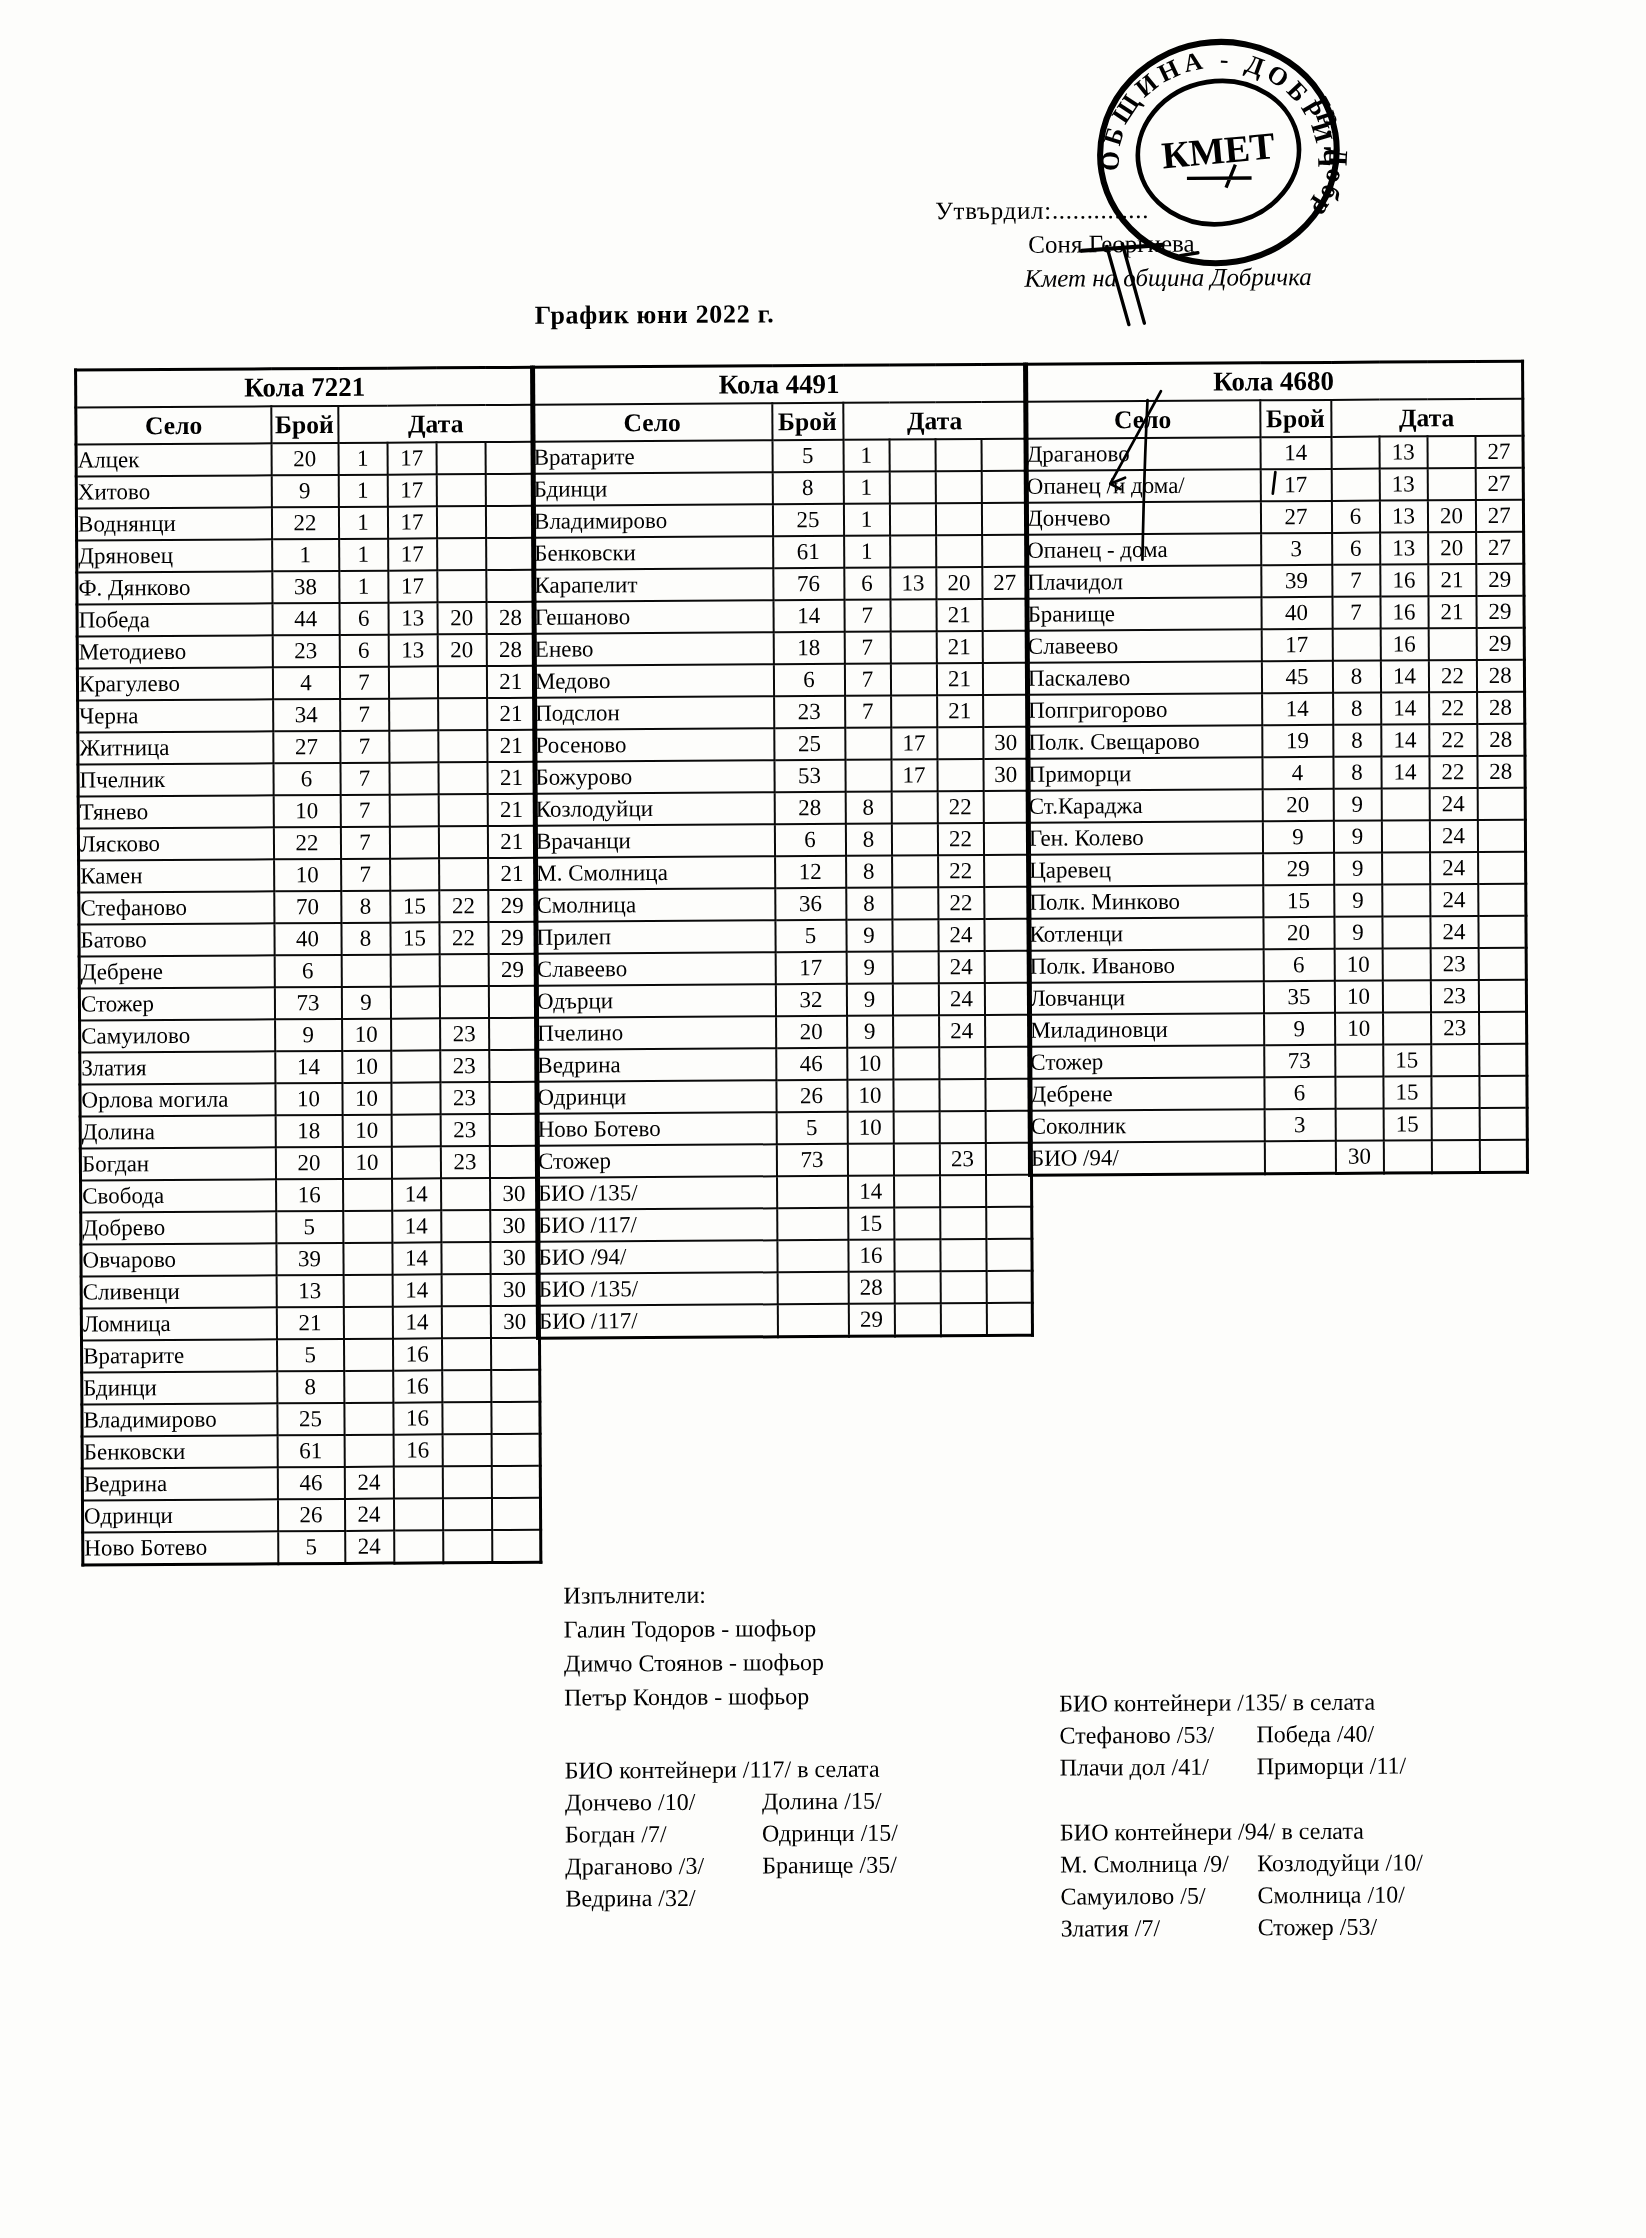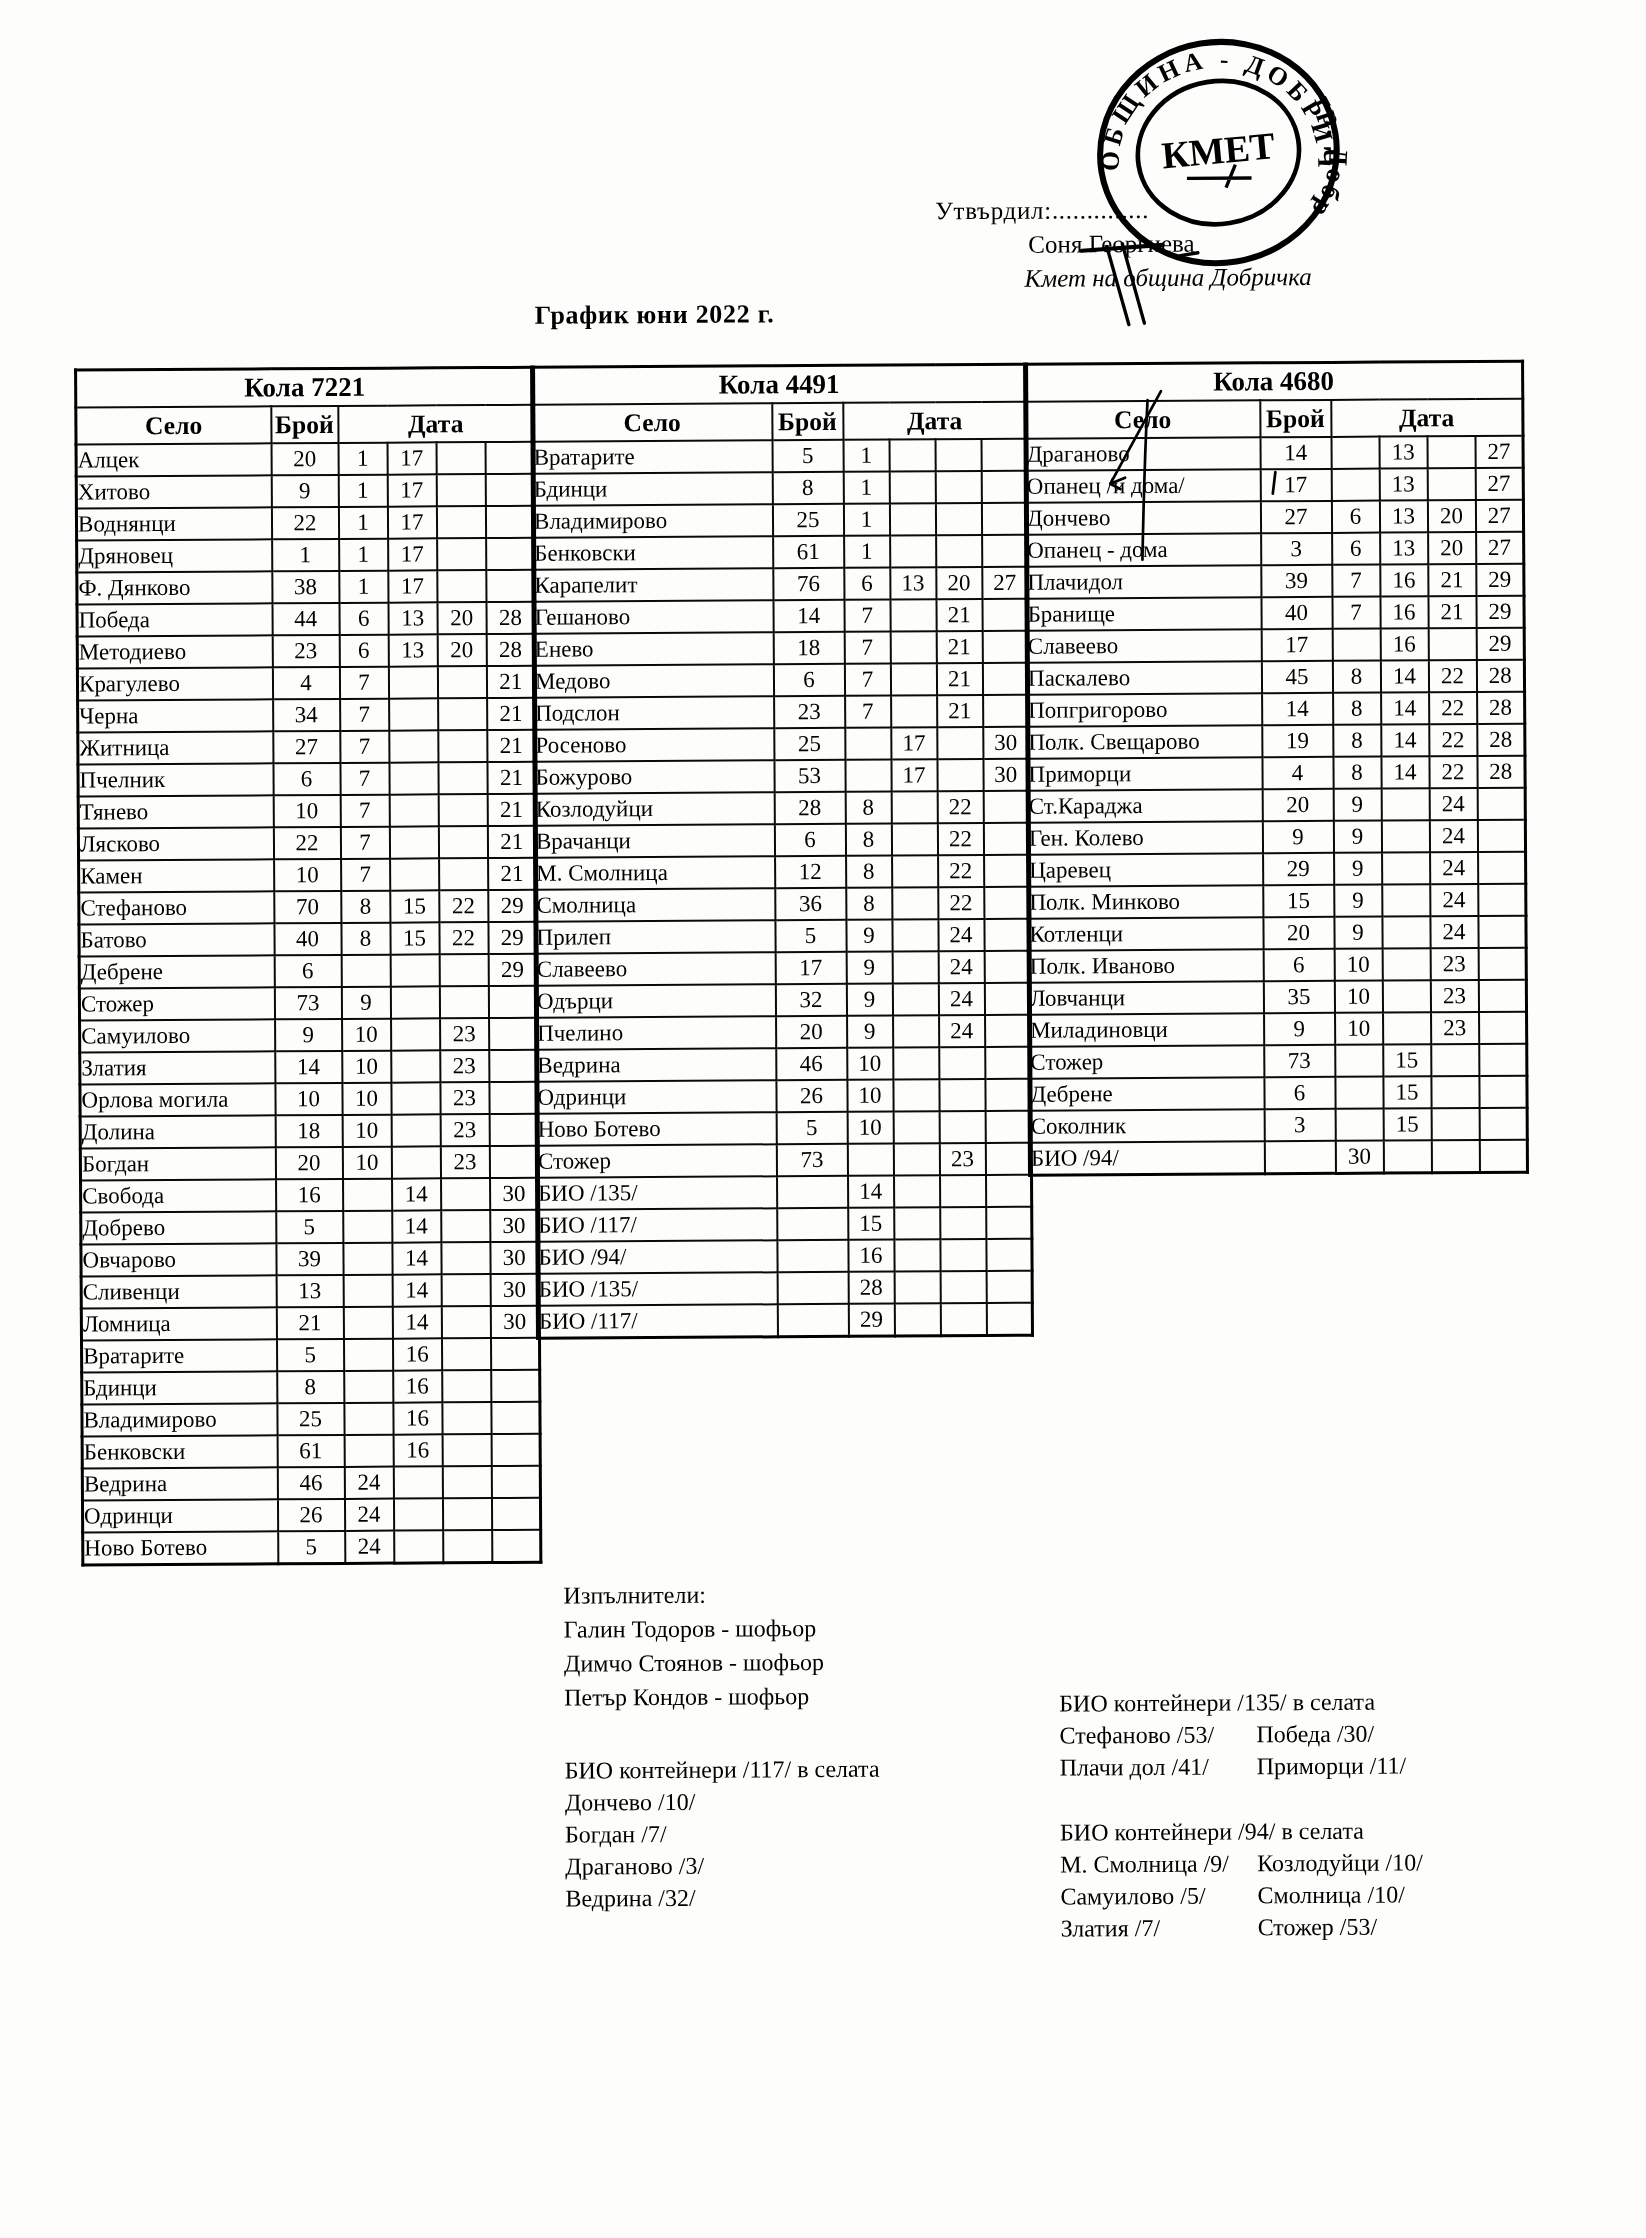--- a/index.html
+++ b/index.html
@@ -828,34 +828,39 @@
     </div>
 
     <div class="bio bio-135">
       <div>БИО контейнери /135/ в селата</div>
       <div class="cols">
         <div class="colA">
           <div>Стефаново /53/</div>
           <div>Плачи дол /41/</div>
         </div>
         <div class="colB">
-          <div>Победа /30/</div>
+          <div>Победа /40/</div>
           <div>Приморци /11/</div>
         </div>
       </div>
     </div>
 
     <div class="bio bio-117">
       <div>БИО контейнери /117/ в селата</div>
       <div class="cols">
         <div class="colA">
           <div>Дончево /10/</div>
           <div>Богдан /7/</div>
           <div>Драганово /3/</div>
           <div>Ведрина /32/</div>
+        </div>
+        <div class="colB">
+          <div>Долина /15/</div>
+          <div>Одринци /15/</div>
+          <div>Бранище /35/</div>
         </div>
       </div>
     </div>
 
     <div class="bio bio-94">
       <div>БИО контейнери /94/ в селата</div>
       <div class="cols">
         <div class="colA">
           <div>М. Смолница /9/</div>
           <div>Самуилово /5/</div>

